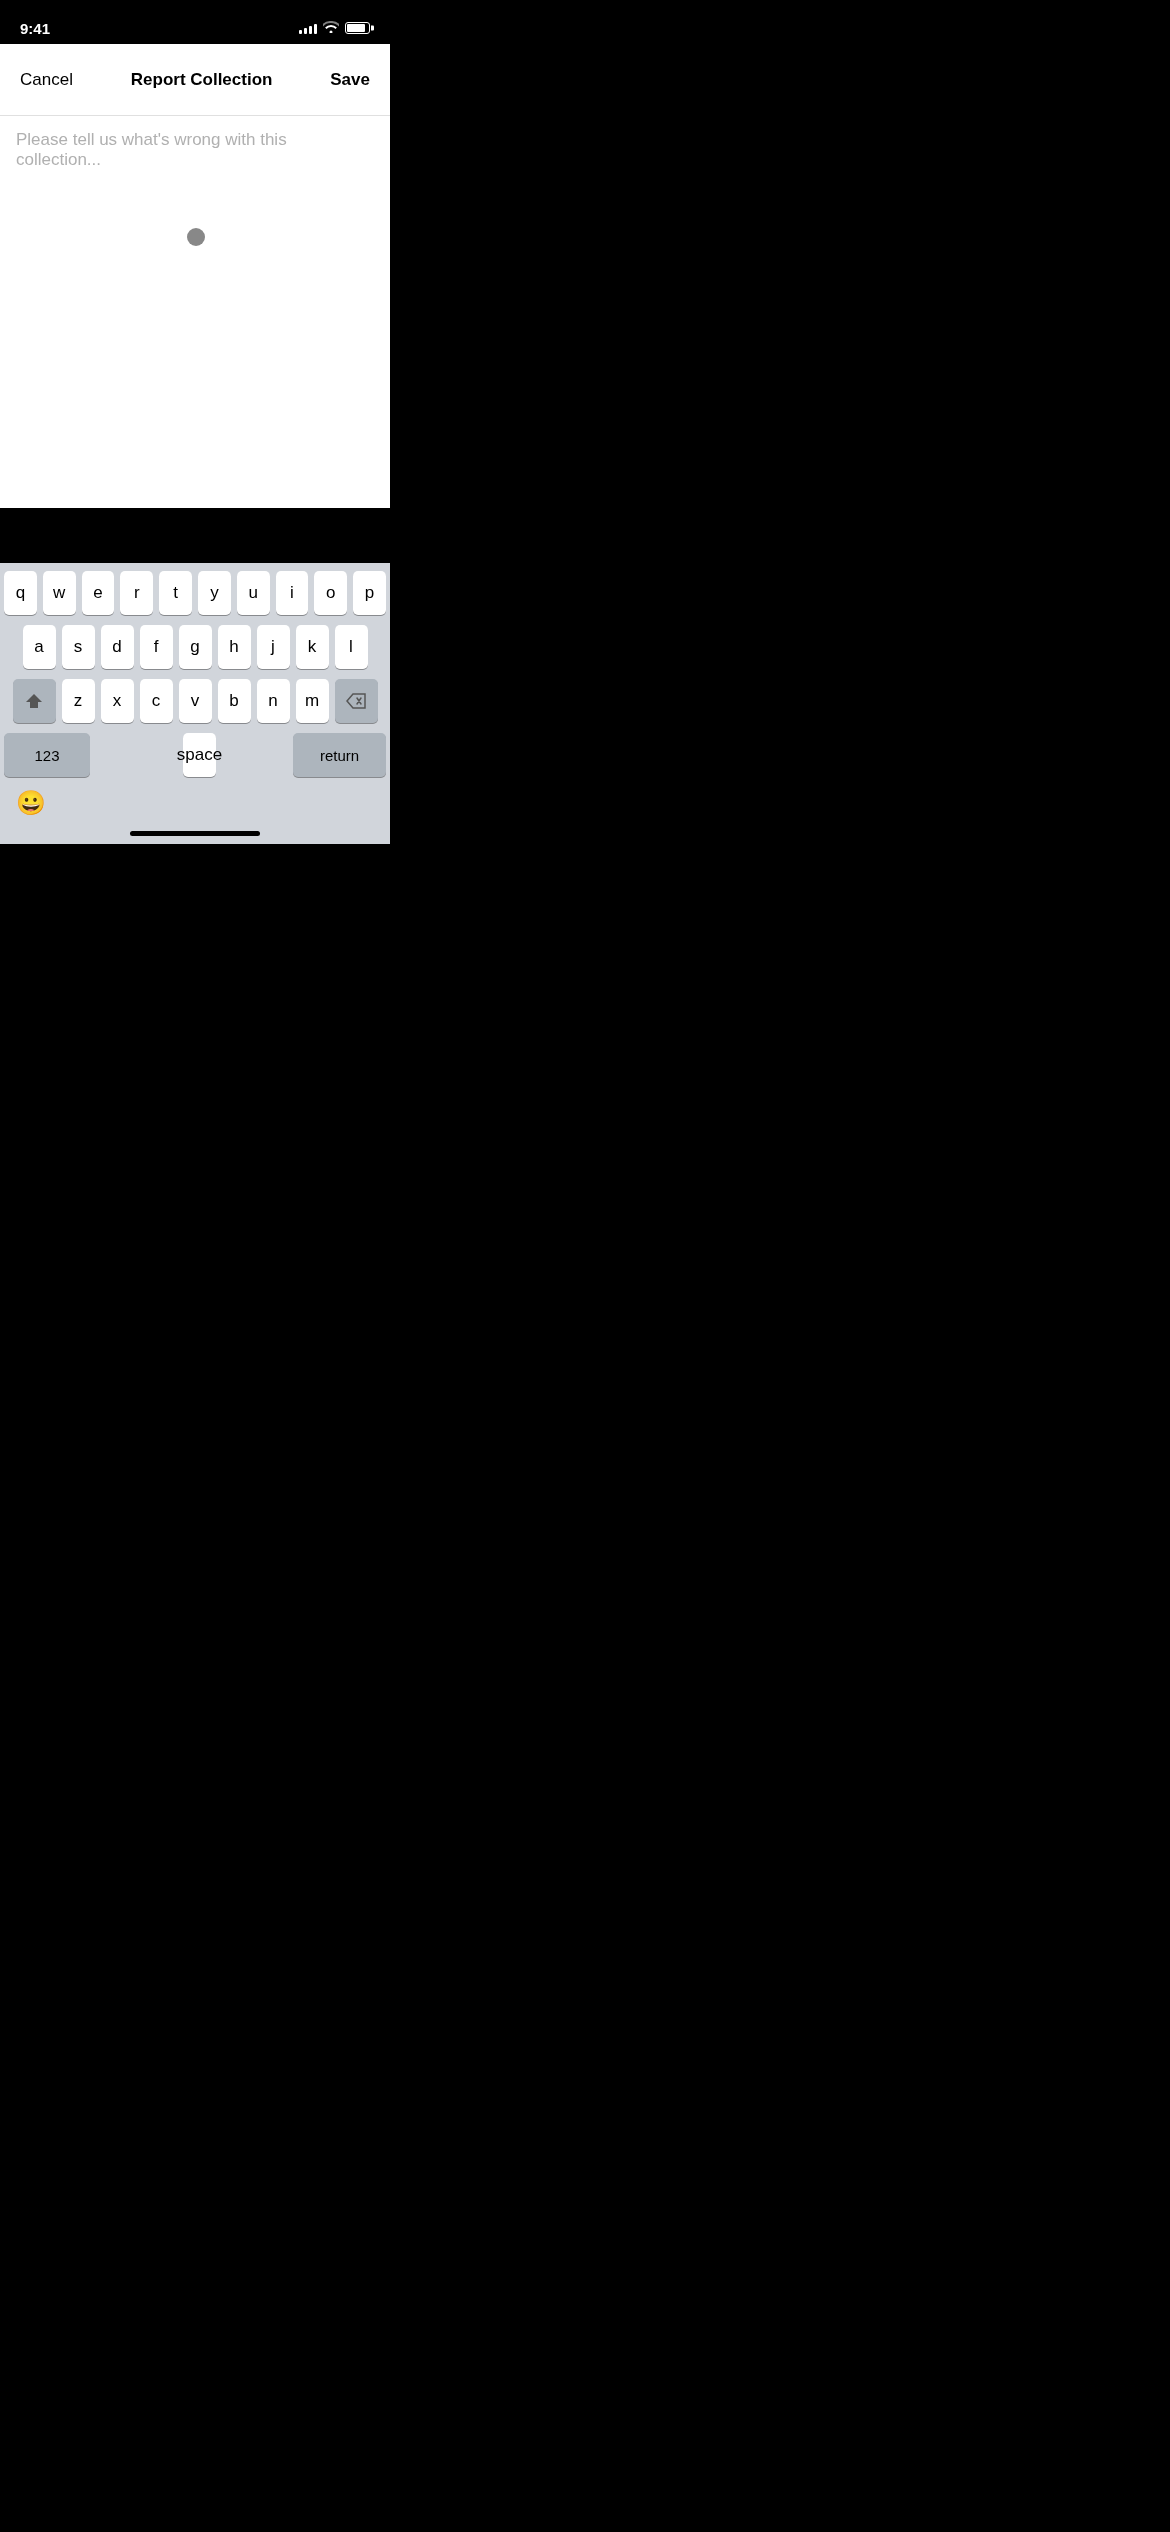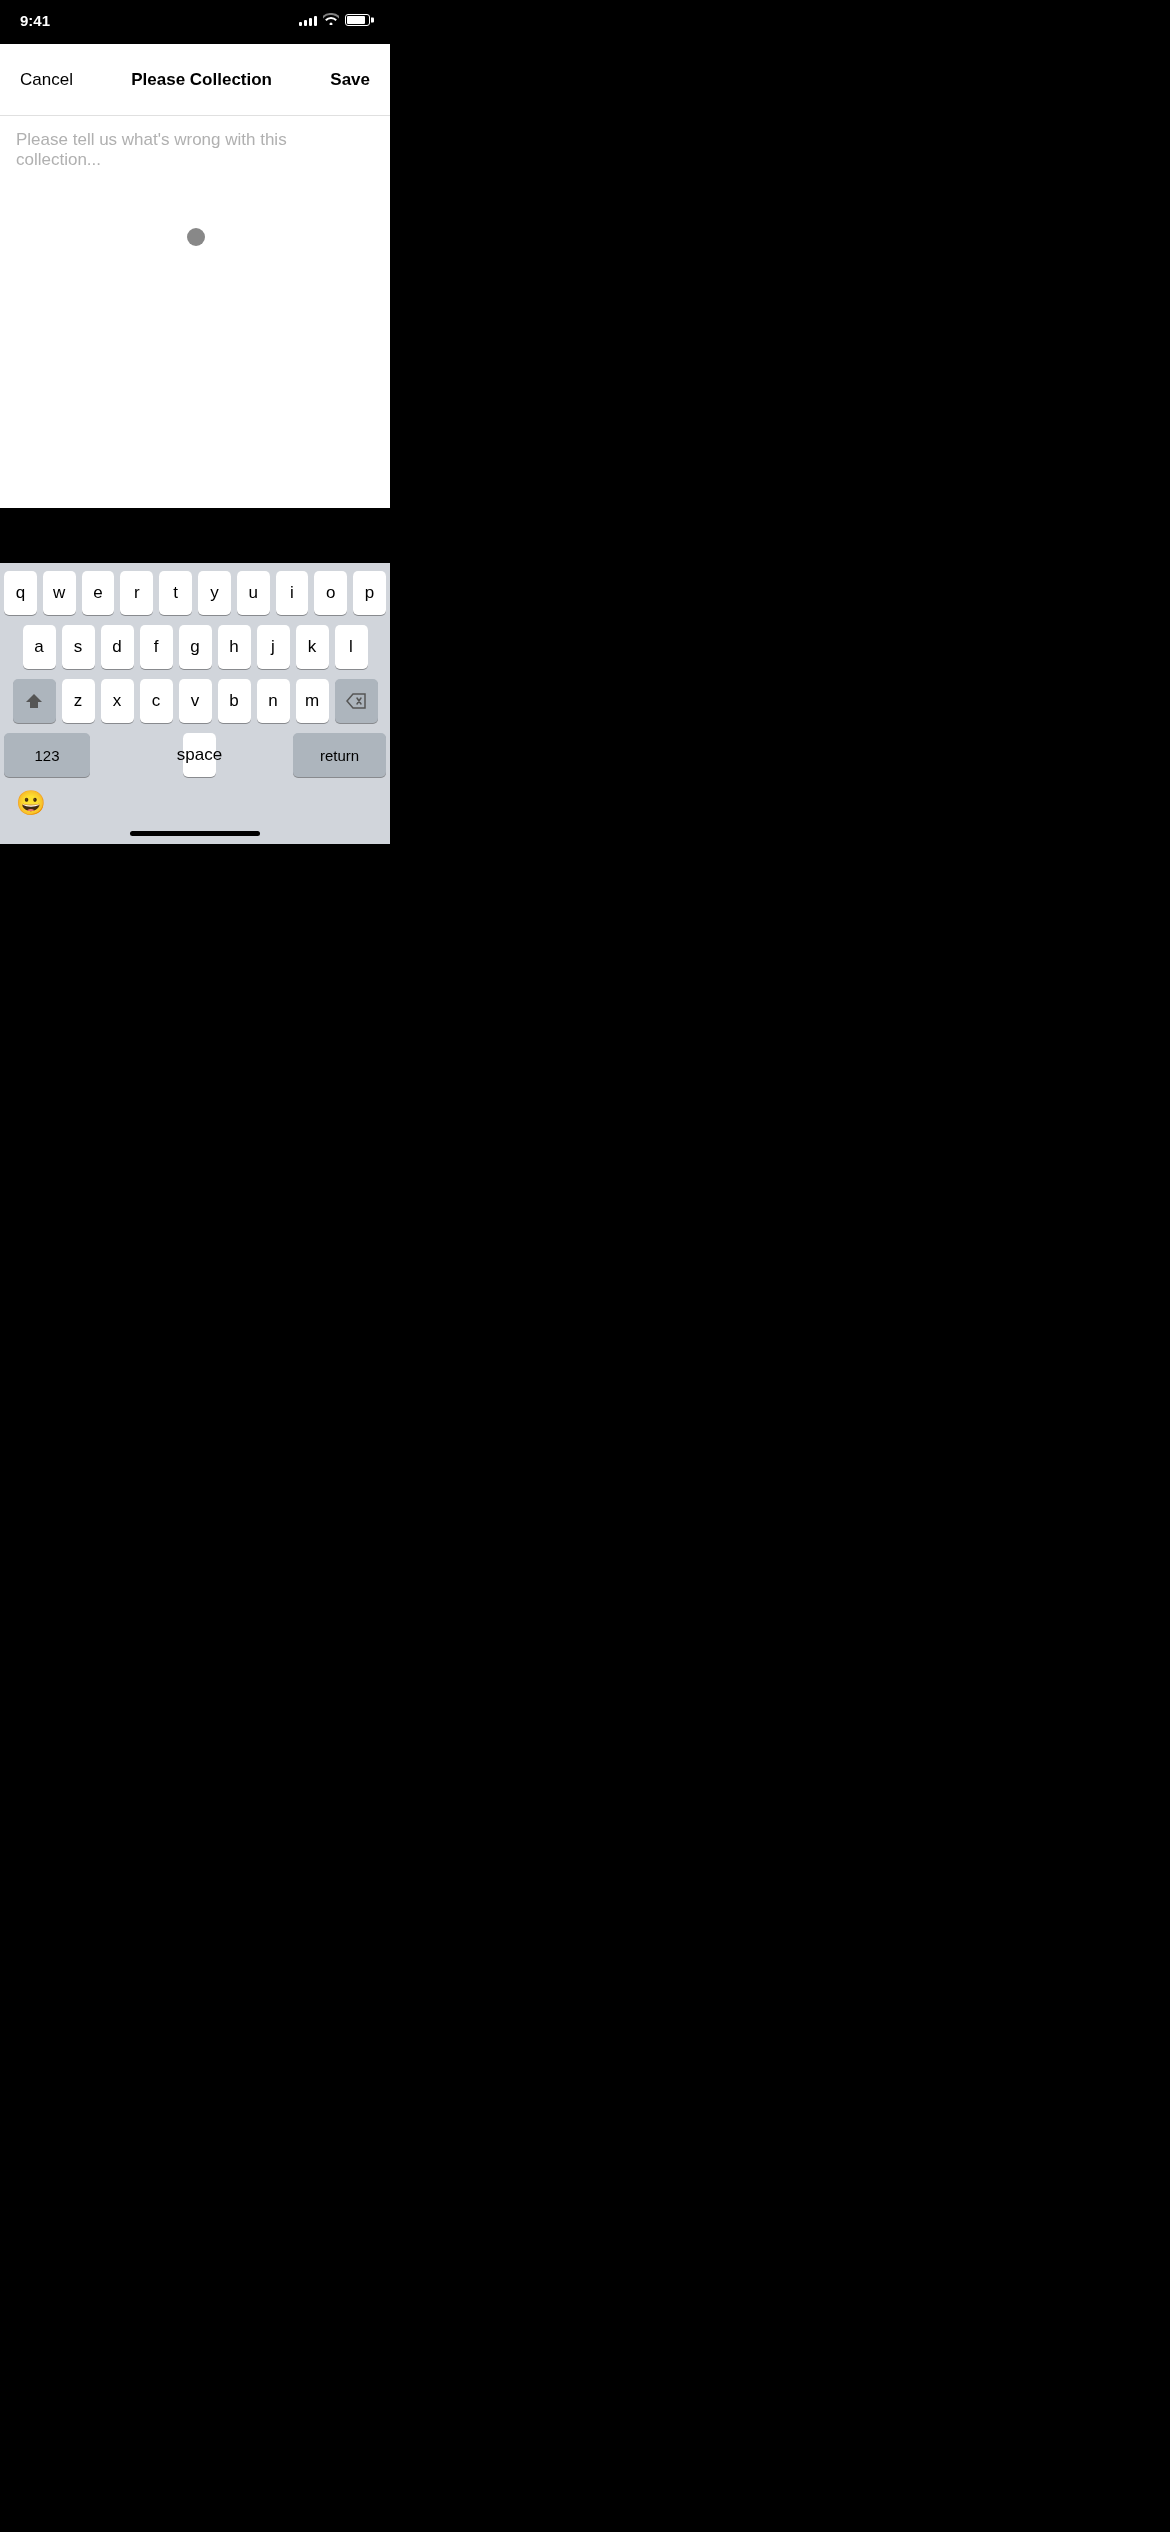--- a/index.html
+++ b/index.html
@@ -16,21 +16,21 @@
       font-family: -apple-system, 'SF Pro Display', 'Helvetica Neue', Arial, sans-serif;
       overflow: hidden;
       position: relative;
     }
 
     
     .status-bar {
       background: #000;
       height: 44px;
       display: flex;
-      align-items: flex-start;
+      align-items: center;
       justify-content: space-between;
       padding: 12px 20px 0 20px;
     }
 
     .status-time {
       color: #fff;
       font-size: 15px;
       font-weight: 600;
     }
 
@@ -288,21 +288,21 @@
       </svg>
     </span>
     <div class="battery-icon">
       <div class="battery-fill"></div>
     </div>
   </div>
 </div>
 
 <div class="nav-bar">
   <button class="nav-cancel">Cancel</button>
-  <span class="nav-title">Please Collection</span>
+  <span class="nav-title">Report Collection</span>
   <button class="nav-save">Save</button>
 </div>
 
 <div class="text-area-container" style="position:relative;">
   <textarea class="report-textarea" placeholder="Please tell us what's wrong with this collection..." style=""></textarea>
   <div class="cursor-dot"></div>
 </div>
 
 <div class="keyboard">
 

